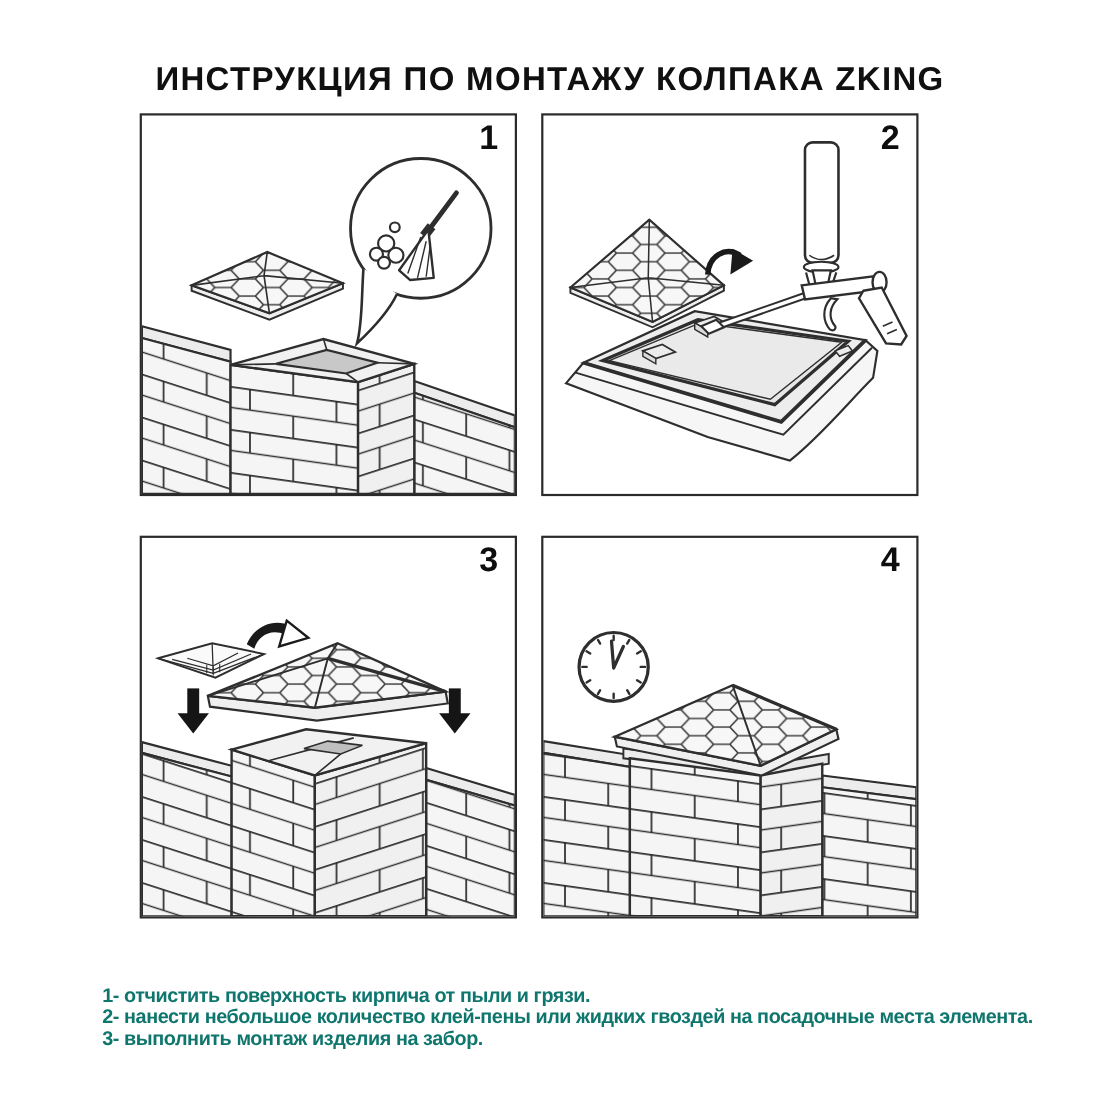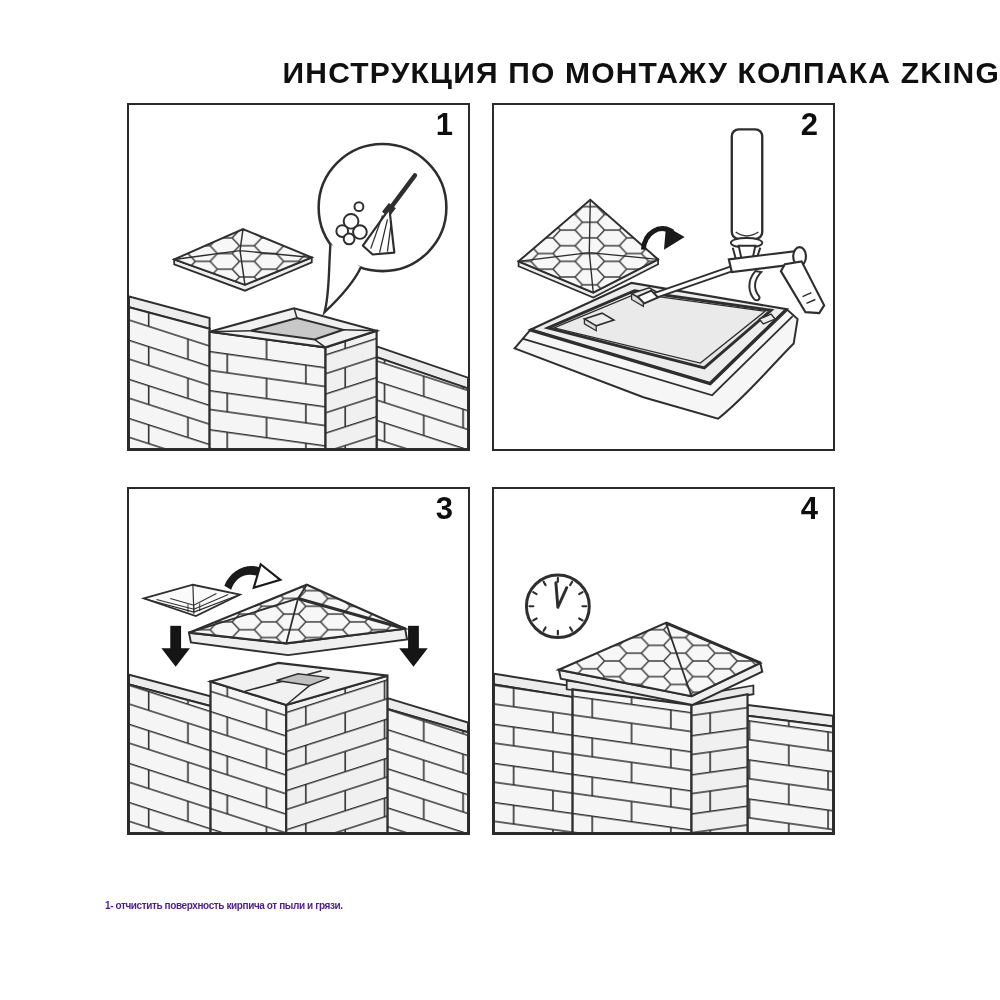--- a/index.html
+++ b/index.html
@@ -1,27 +1,27 @@
 <!DOCTYPE html>
 <html><head>
 <meta charset="utf-8">
 <style>
   html,body { margin:0; padding:0; background:#ffffff; }
   body { width:1000px; height:1000px; font-family:"Liberation Sans", sans-serif; color:#111; }
   .page { position:relative; width:1000px; height:1000px; overflow:hidden; }
-  .title { position:absolute; top:36px; left:0; width:1000px; text-align:right;
+  .title { position:absolute; top:36px; left:0; width:1000px; text-align:center;
            font-size:30px; font-weight:700; letter-spacing:1.2px; color:#101010; }
   .grid { position:absolute; left:127px; top:103px; width:708px;
           display:grid; grid-template-columns:343px 343px; grid-template-rows:348px 348px;
           column-gap:22px; row-gap:36px; }
   .panel { position:relative; border:2px solid #2a2a2a; background:#fff; box-sizing:border-box; }
   .panel svg.scene { position:absolute; left:0; top:0; width:100%; height:100%; display:block; }
   .num { position:absolute; top:2px; right:15px; font-size:31px; font-weight:700; color:#0e0e0e; }
-  .instructions { position:absolute; left:93px; top:896px; font-size:10px; font-weight:700;
-                  letter-spacing:-0.4px; line-height:19.3px; color:#4c1d95; white-space:nowrap;margin-left:12px; }
+  .instructions { position:absolute; left:93px; top:896px; font-size:18px; font-weight:700;
+                  letter-spacing:-0.4px; line-height:19.3px; color:#0f766e; white-space:nowrap; }
   .defs-holder { position:absolute; width:0; height:0; overflow:hidden; }
 </style>
 </head>
 <body>
 
 <div class="defs-holder">
 <svg width="0" height="0" aria-hidden="true">
   <defs>
     <pattern id="bdr18" patternUnits="userSpaceOnUse" width="80" height="40" patternTransform="skewY(18)">
       <rect width="80" height="40" fill="#f5f5f5"></rect>
@@ -219,15 +219,17 @@
           <path d="M65,121L63,96 M65,121L74,101" stroke="#2e2e2e" stroke-width="3" stroke-linecap="round" fill="none"></path>
         </g>
       </svg>
       <div class="num">4</div>
     </div>
 
   </div>
 
   <div class="instructions">
     <div>1- отчистить поверхность кирпича от пыли и грязи.</div>
+    <div>2- нанести небольшое количество клей-пены или жидких гвоздей на посадочные места элемента.</div>
+    <div>3- выполнить монтаж изделия на забор.</div>
   </div>
 
 </div>
 
 </body></html>

